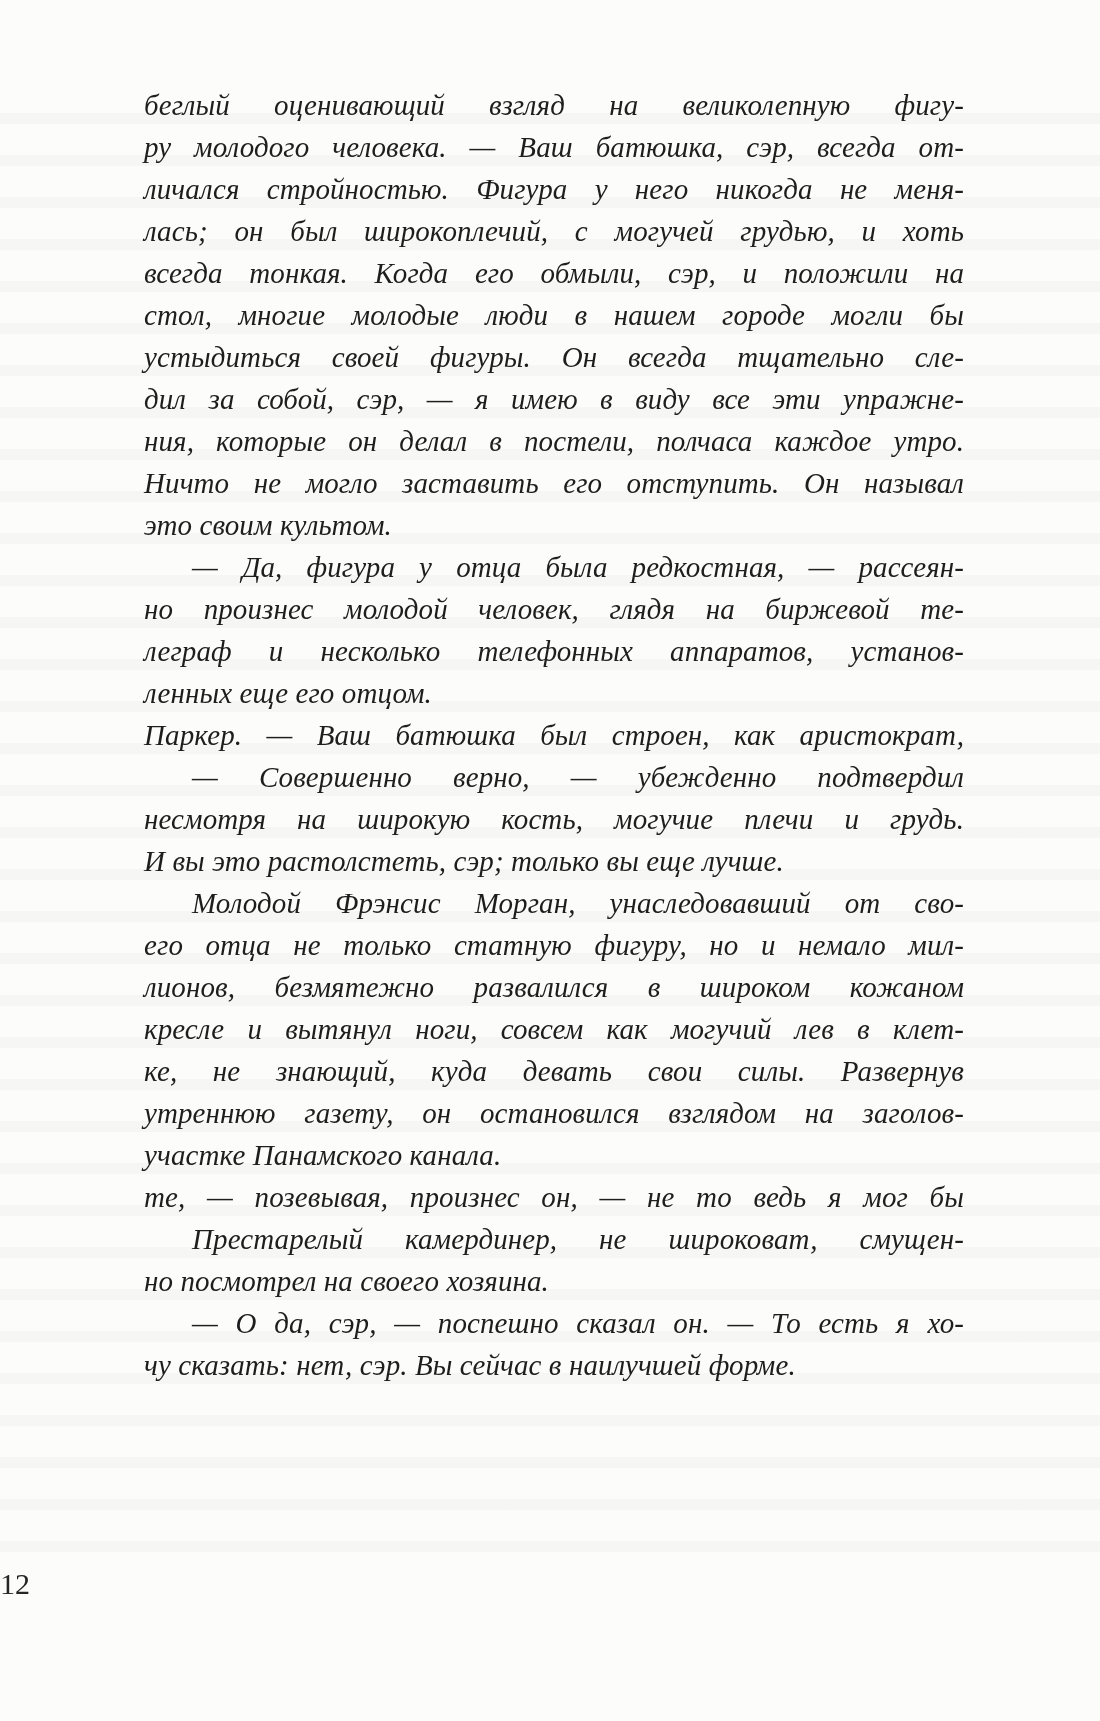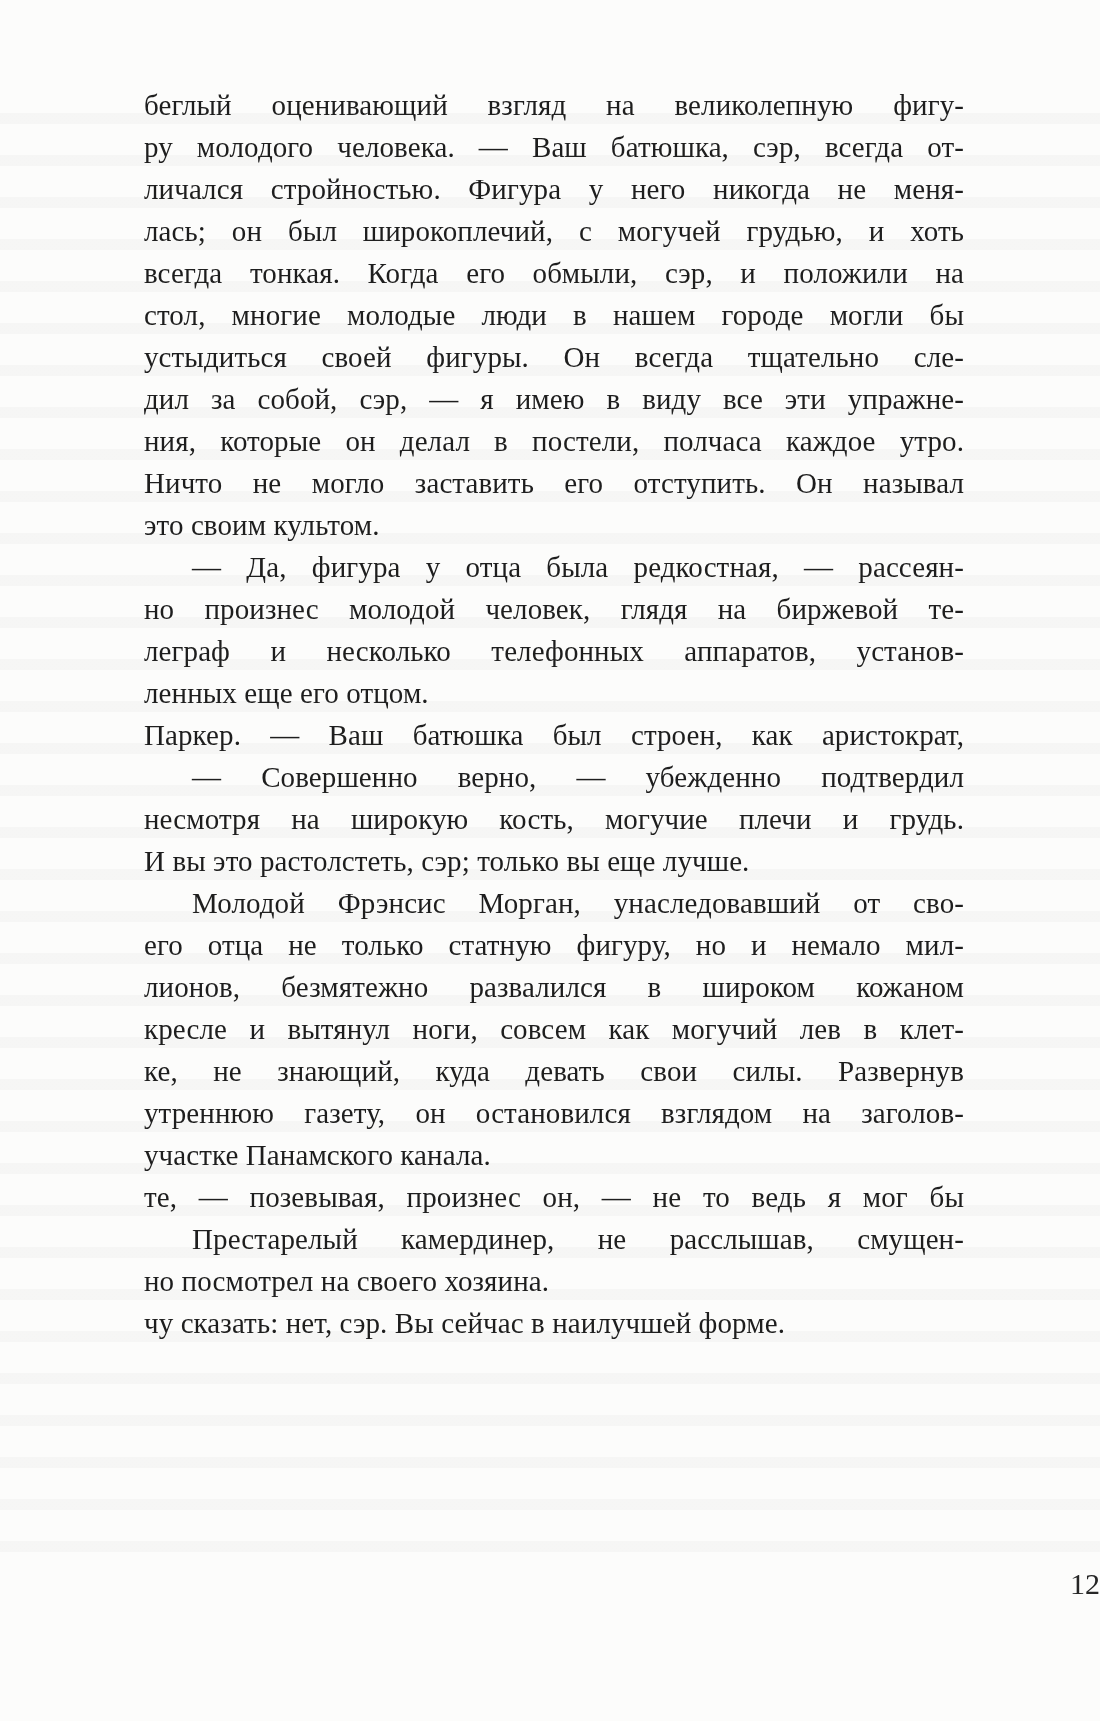--- a/index.html
+++ b/index.html
@@ -32,41 +32,42 @@
   }
   .page-text {
     position: absolute;
     left: 144px;
     top: 84px;
     width: 820px;
   }
   .paragraph {
     margin: 0;
     padding: 0;
+    font-style: italic;
   }
   .line {
     font-size: 29px;
     line-height: 42px;
     text-align: justify;
     text-align-last: justify;
     white-space: normal;
     letter-spacing: 0.1px;
   }
   .line.last {
     text-align-last: left;
   }
   .paragraph.indent .line.first {
     text-indent: 48px;
   }
   .page-number {
     position: absolute;
     top: 1566px;
     left: 0;
     width: 100%;
-    text-align: right;
+    text-align: left;
     font-size: 30px;
     line-height: 36px;
     color: #262626;
   }
 </style>
 </head>
 <body>
 
 <div class="scan-texture"></div>
 
@@ -102,21 +103,22 @@
       <div class="line">лионов, безмятежно развалился в широком кожаном</div>
       <div class="line">кресле и вытянул ноги, совсем как могучий лев в клет-</div>
       <div class="line">ке, не знающий, куда девать свои силы. Развернув</div>
       <div class="line">утреннюю газету, он остановился взглядом на заголов-</div>
       <div class="line last">участке Панамского канала.</div>
     </div>
     <div class="paragraph indent">
       <div class="line">те, — позевывая, произнес он, — не то ведь я мог бы</div>
     </div>
     <div class="paragraph indent">
-      <div class="line first">Престарелый камердинер, не расслышав, смущен-</div>
+      <div class="line first">Престарелый камердинер, не широковат, смущен-</div>
       <div class="line last">но посмотрел на своего хозяина.</div>
     </div>
     <div class="paragraph indent">
+      <div class="line first">— О да, сэр, — поспешно сказал он. — То есть я хо-</div>
       <div class="line last">чу сказать: нет, сэр. Вы сейчас в наилучшей форме.</div>
     </div>
   </div>
 
 <div class="page-number">12</div>
 
 </body></html>

